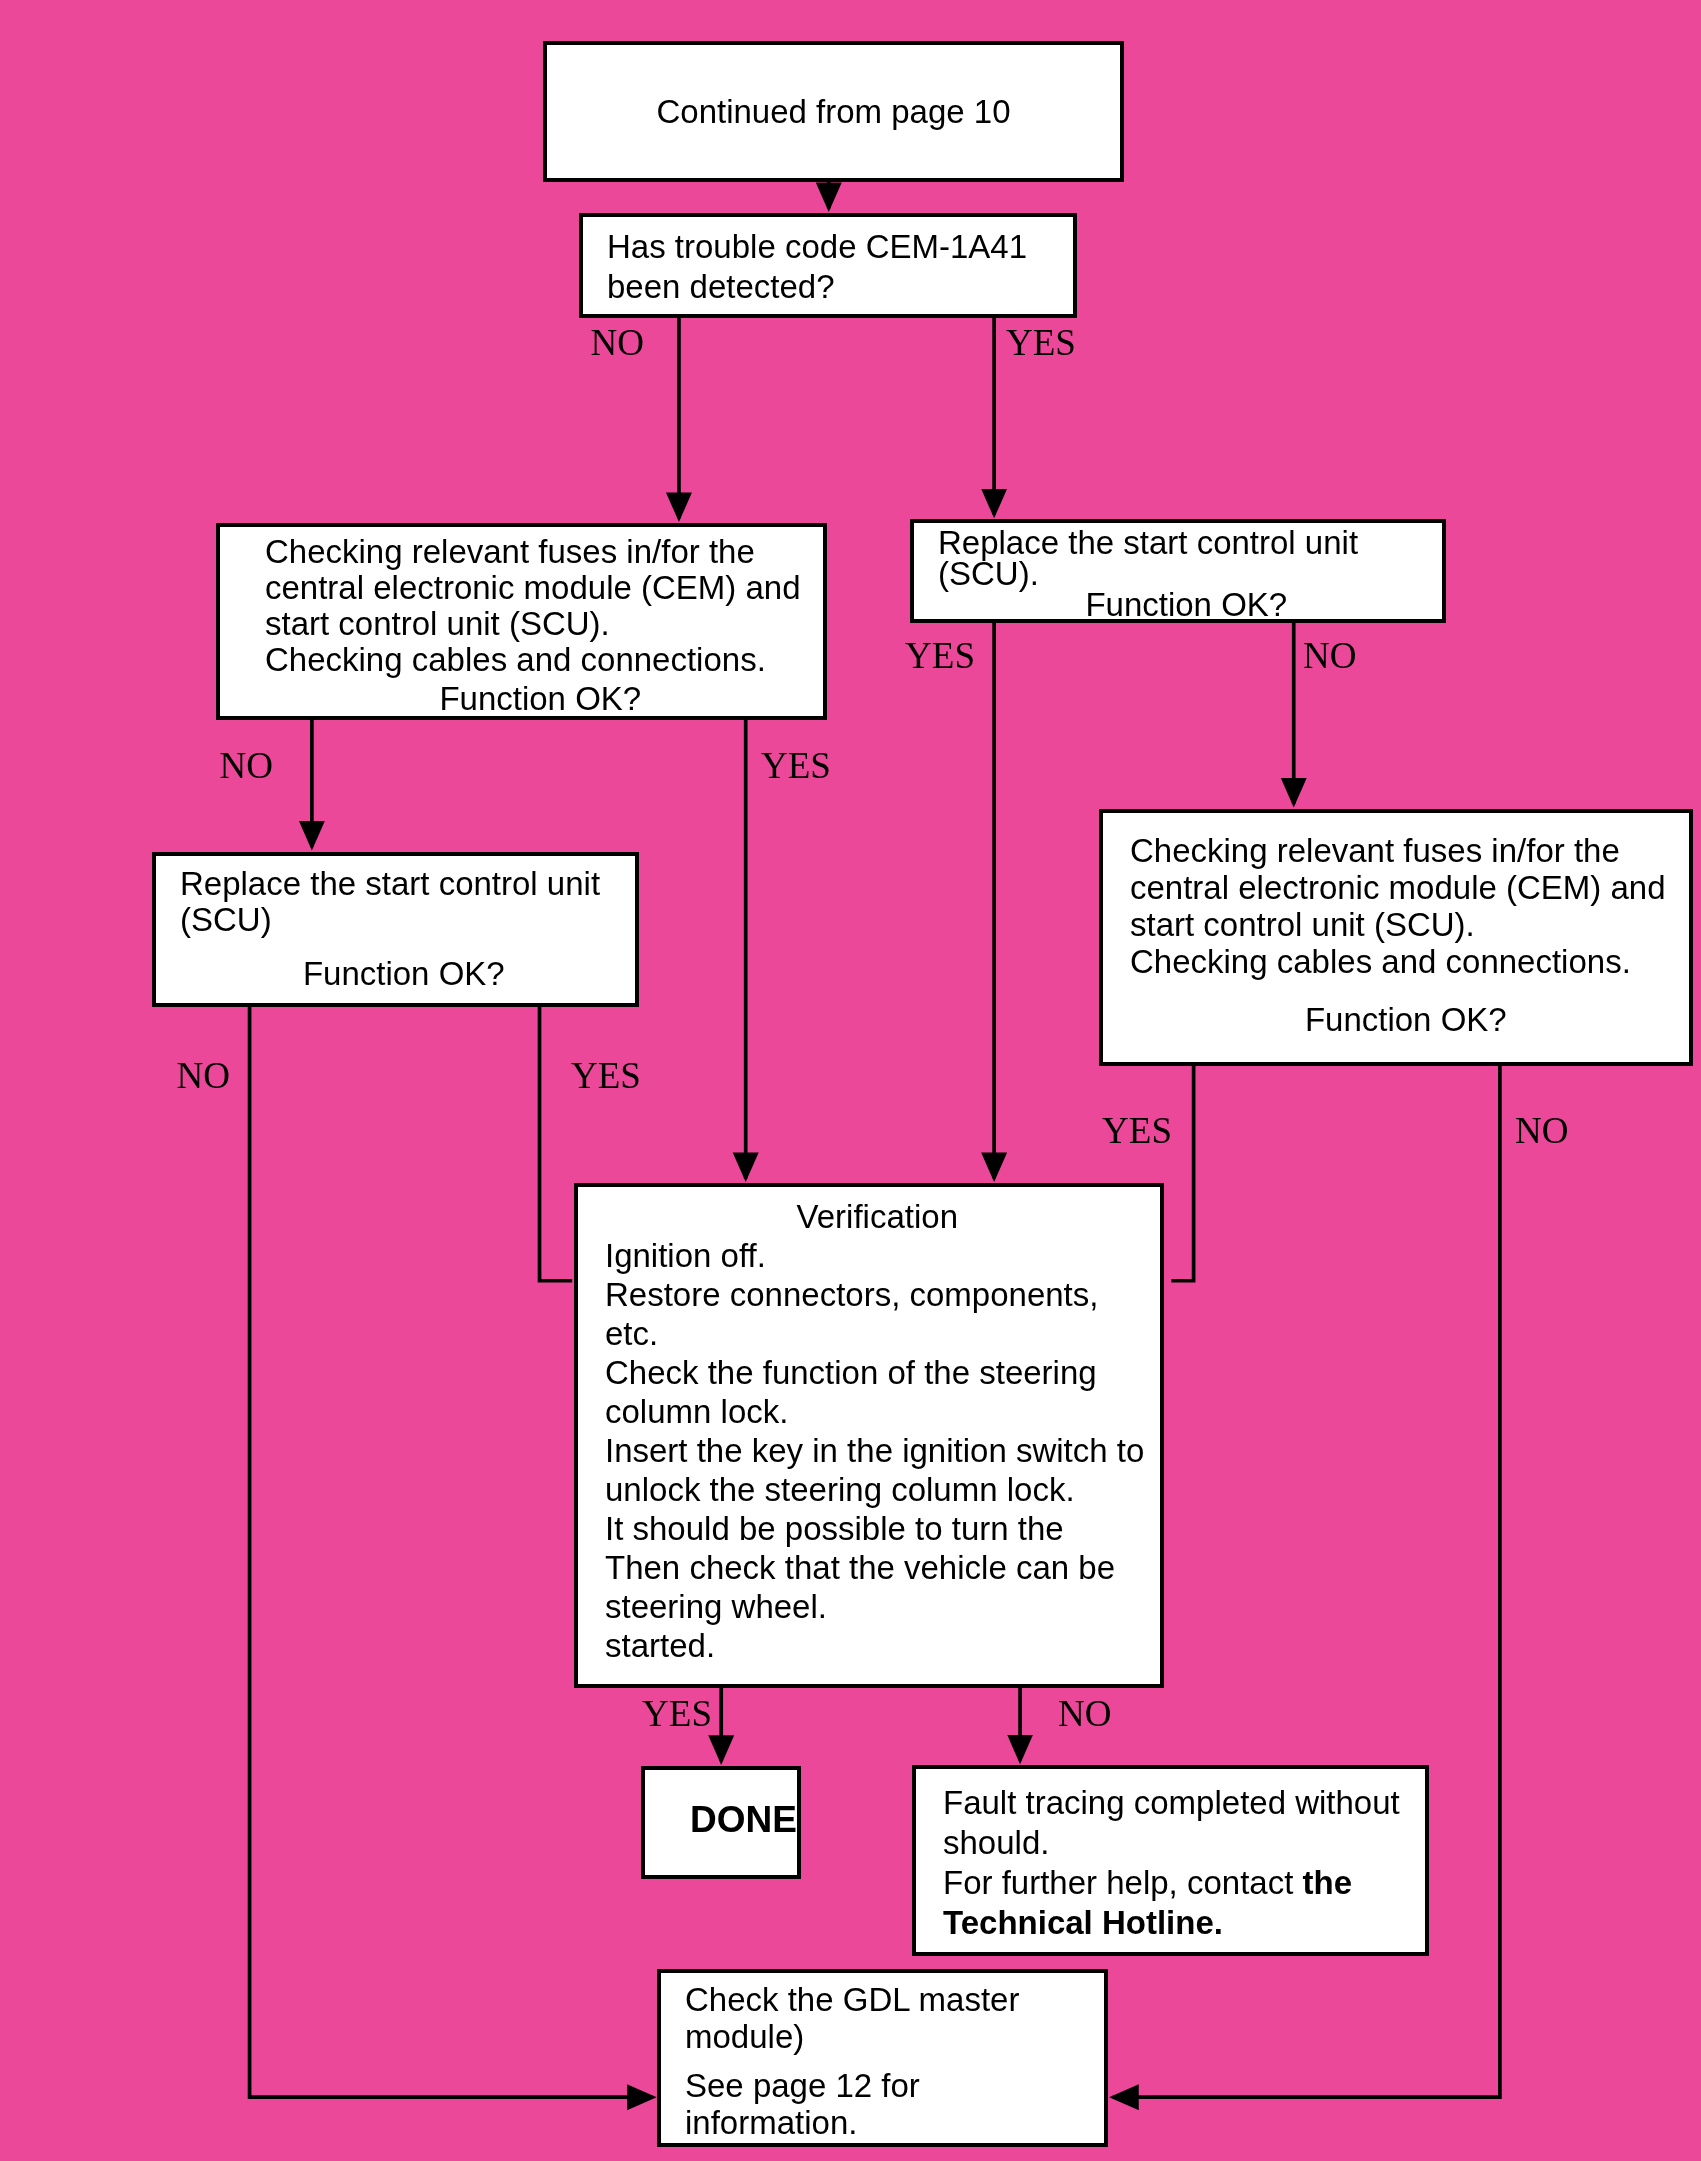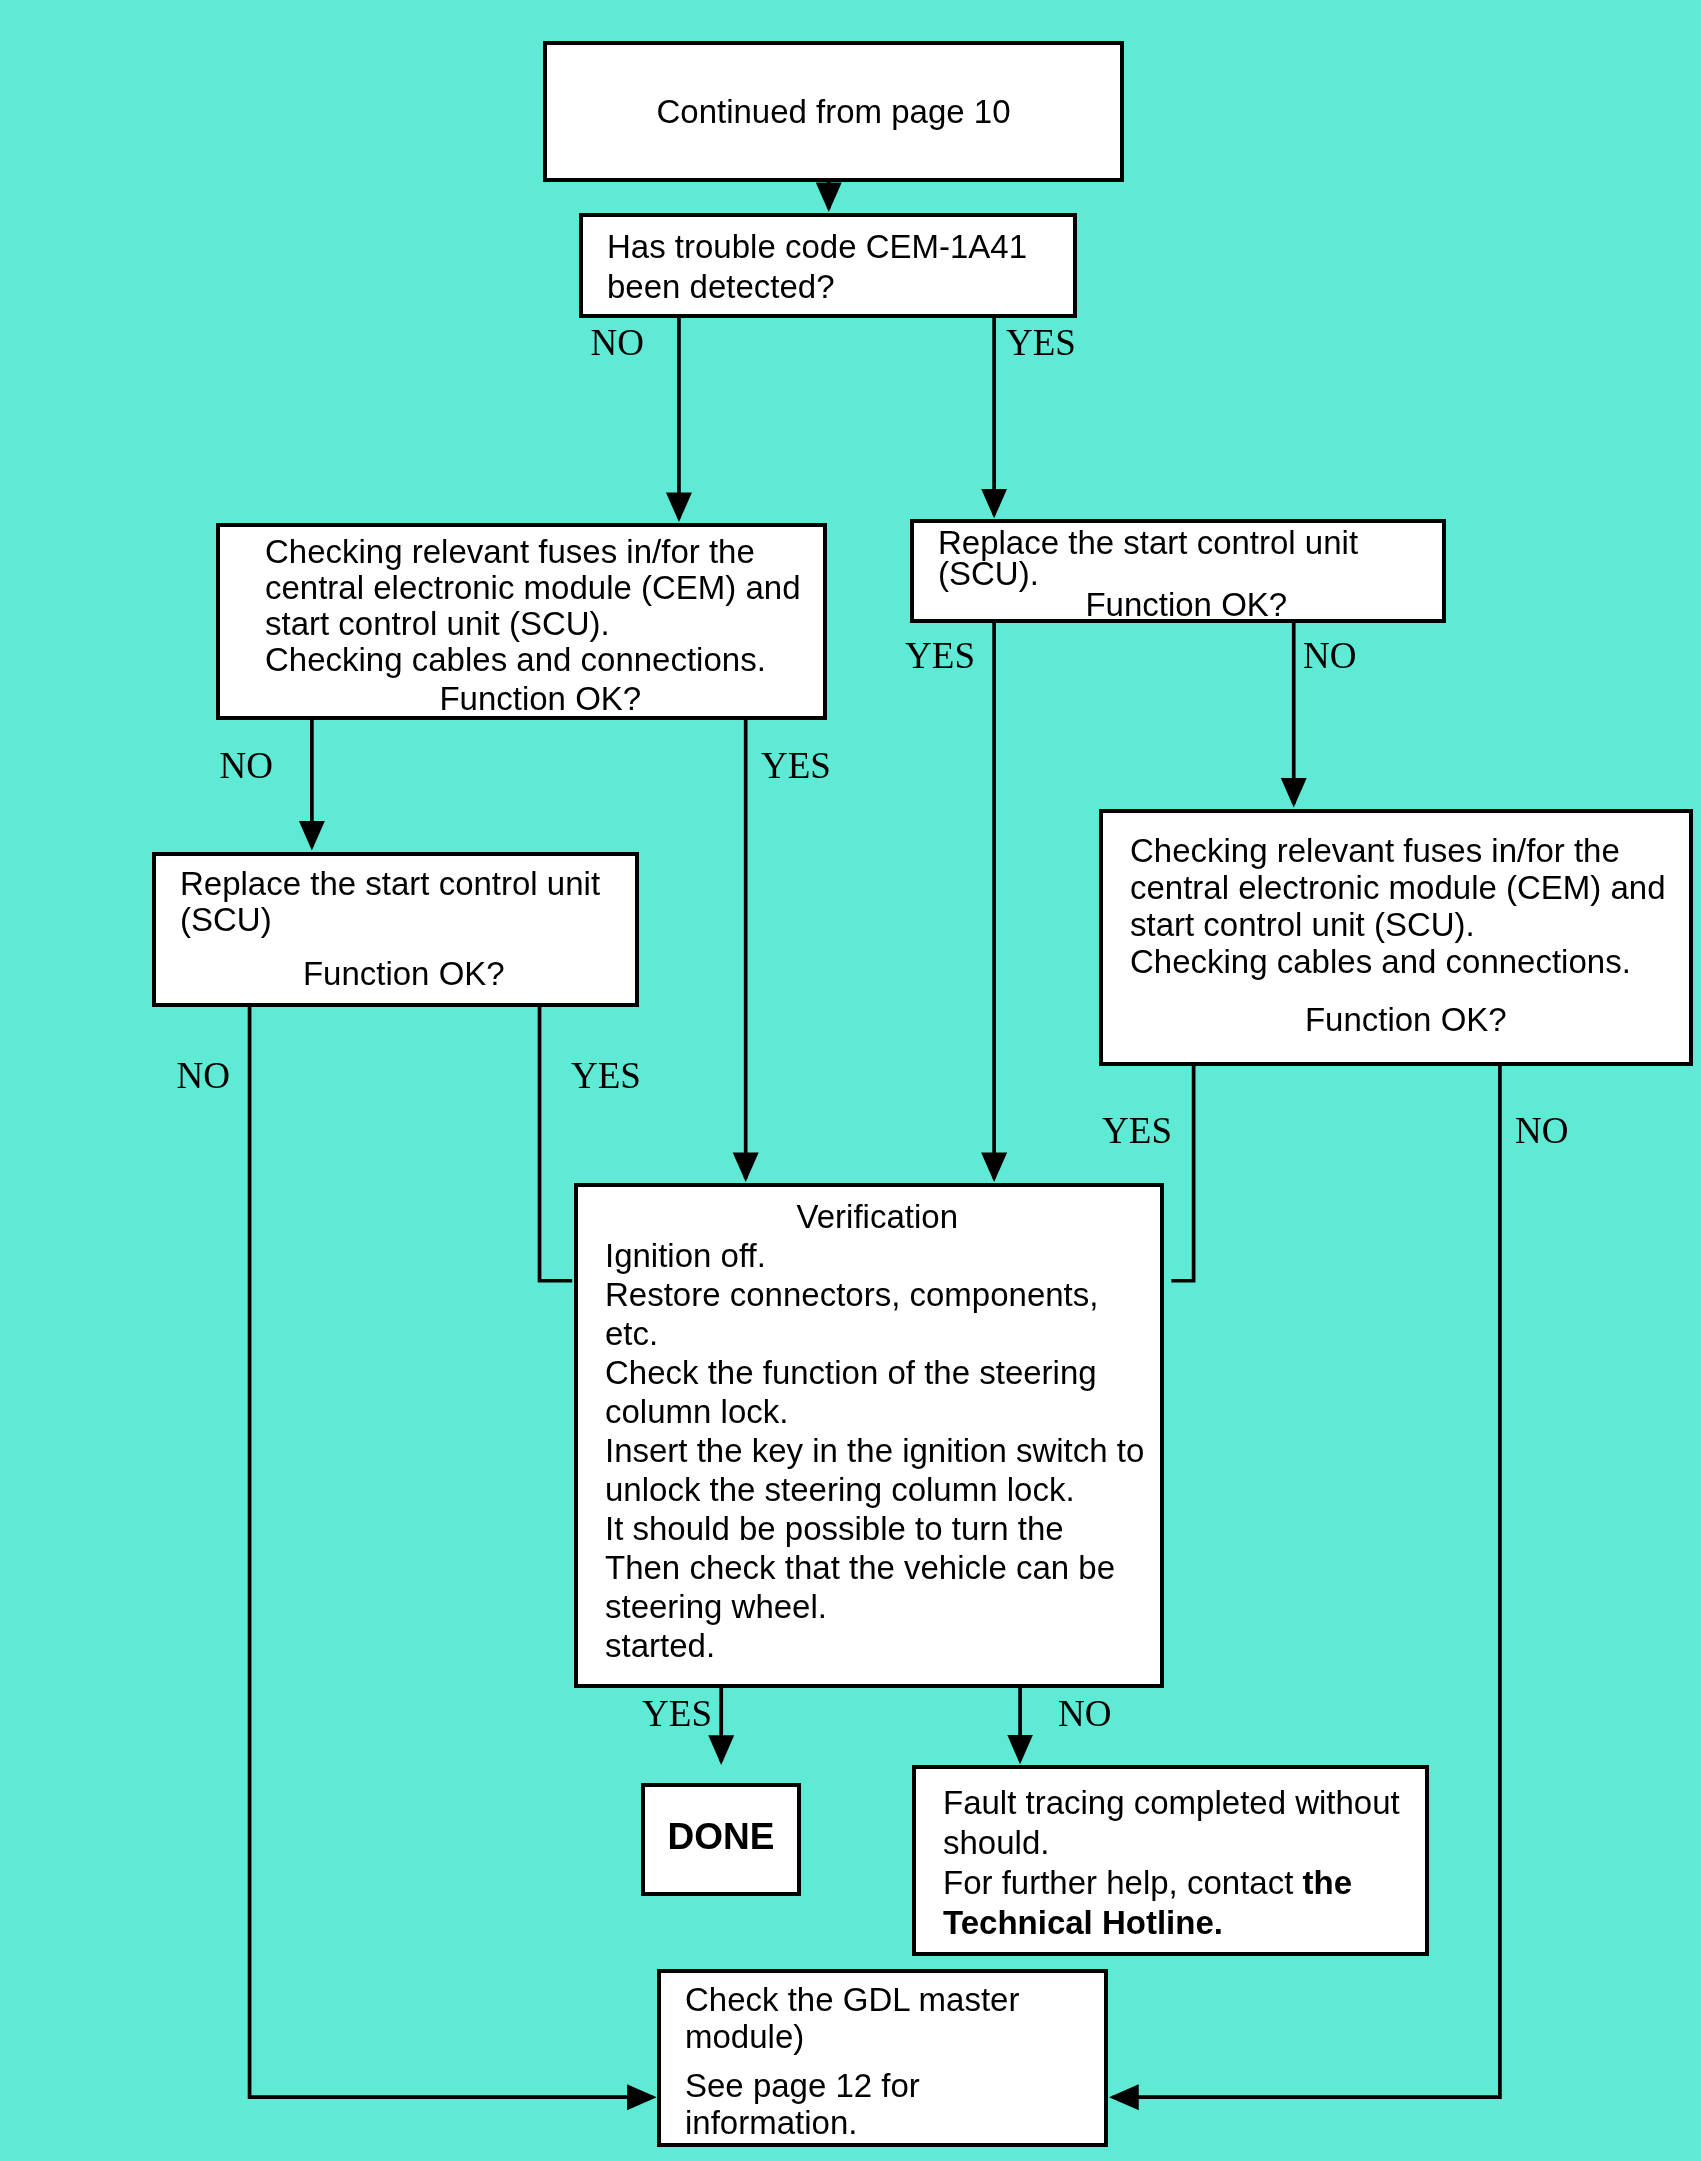--- a/index.html
+++ b/index.html
@@ -1,20 +1,20 @@
 <!DOCTYPE html>
 <html style="font-size:12px"><head>
 <meta charset="utf-8">
 <style>
   html,body{margin:0;padding:0;background:#ffffff;}
   .canvas{
     position:relative;
     width:1702px;
     height:2161px;
-    background:#5eead4;
+    background:#ec4899;
     font-family:"Liberation Sans", sans-serif;
     color:#000;
   }
   .wires{position:absolute;left:0;top:0;width:1702px;height:2161px;}
   .box{
     position:absolute;
     box-sizing:border-box;
     border:4.5px solid #000;
     background:#fff;
     font-size:33px;
@@ -41,21 +41,21 @@
   #box-check-left{left:216px;top:523px;width:611px;height:197px;padding:6.7px 7.4px 0 45px;line-height:36px;}
   #box-check-left .question{margin-top:3px;}
   #box-replace-right{left:910px;top:519px;width:536px;height:104px;padding:3.7px 7.4px 0 24px;font-size:33px;line-height:31px;}
   #box-replace-left{left:152px;top:852px;width:487px;height:155px;padding:9.6px 7.4px 0 24px;line-height:36px;}
   #box-replace-left .question{margin-top:18px;}
   #box-check-right{left:1099px;top:809px;width:594px;height:257px;padding:18.5px 7.4px 0 27px;line-height:37px;}
   #box-check-right .question{margin-top:21px;}
   #box-verification{left:574px;top:1183px;width:590px;height:505px;padding:10.4px 10.4px 0 27px;font-size:33px;line-height:39px;}
   #box-verification .heading{display:block;text-align:center;}
   #box-verification .question{margin-top:6px;}
-  #box-done{left:641px;top:1766px;width:160px;height:113px;padding-top:31px;text-align:center;font-weight:bold;font-size:37px;margin-top:17px;}
+  #box-done{left:641px;top:1766px;width:160px;height:113px;padding-top:31px;text-align:right;font-weight:bold;font-size:37px;}
   #box-fault{left:912px;top:1765px;width:517px;height:191px;padding:14px 4px 0 27px;line-height:40px;}
   #box-gdl{left:657px;top:1969px;width:451px;height:178px;padding:8.2px 7.4px 0 24px;line-height:37px;}
   #box-gdl .footer{display:block;margin-top:12px;}
 
   
   #lbl-no1{left:549px;top:323px;width:95px;}
   #lbl-yes1{left:1006px;top:323px;}
   #lbl-no2{left:178px;top:746px;width:95px;}
   #lbl-yes2{left:761px;top:746px;}
   #lbl-yes3{left:879px;top:636px;width:96px;}

